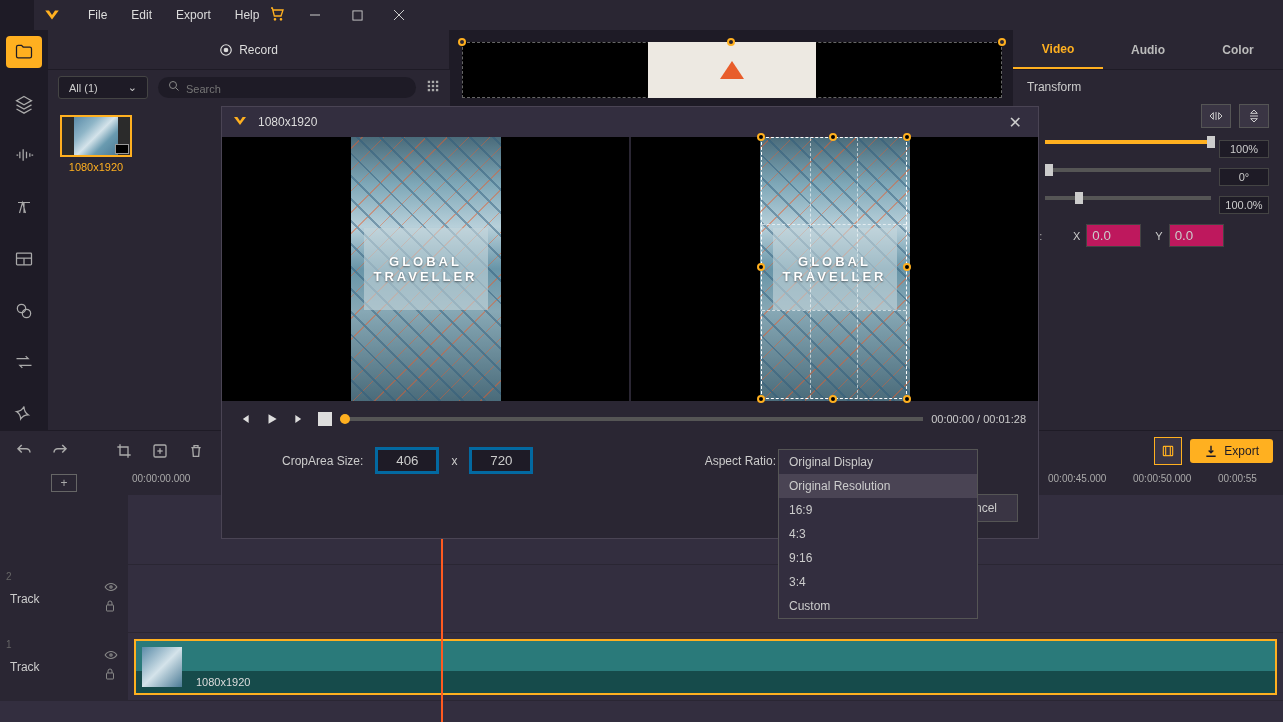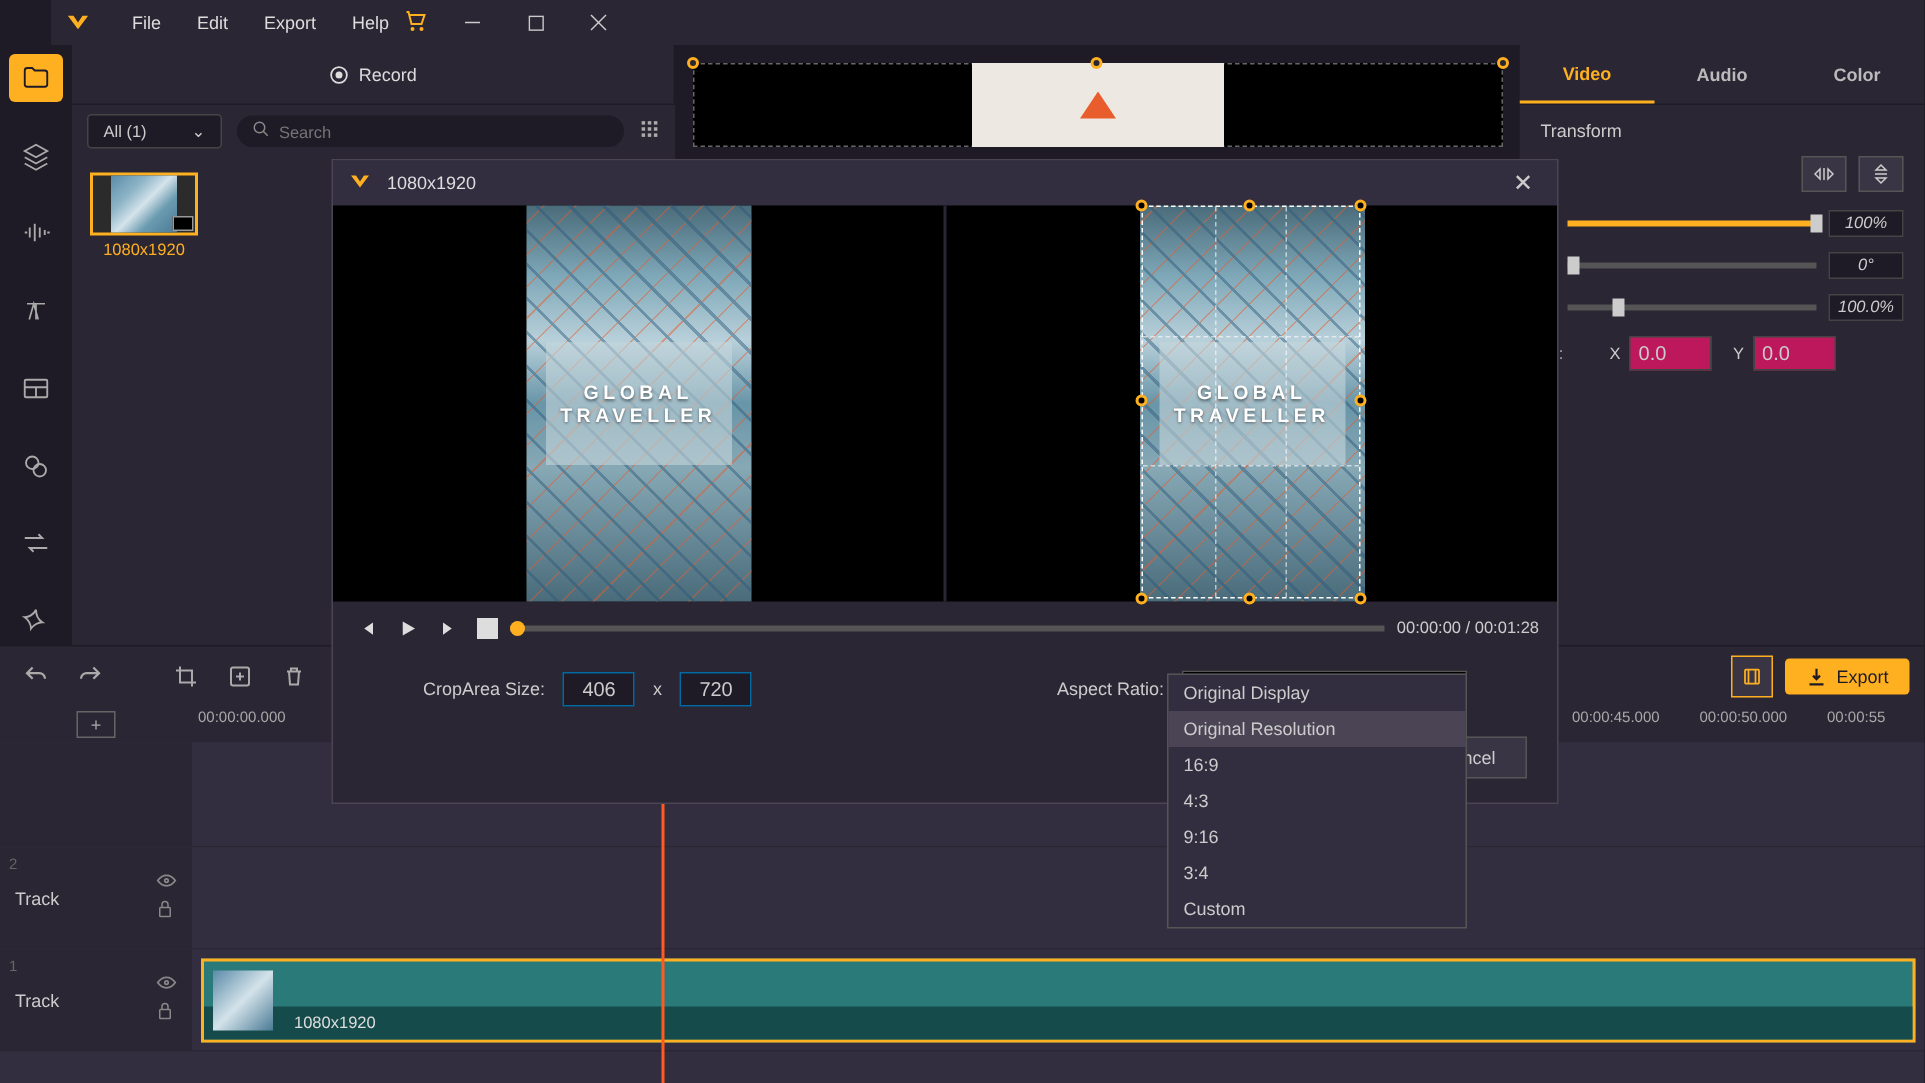--- a/index.html
+++ b/index.html
@@ -50,21 +50,21 @@
 
 
 .props-panel { width: 270px; background: #2a2633; display: flex; flex-direction: column; }
 .props-tabs { display: flex; height: 40px; border-bottom: 1px solid #1e1b26; font-weight: bold; }
 .props-tab { flex: 1; display: flex; align-items: center; justify-content: center; cursor: pointer; color: #bbb; }
 .props-tab.active { color: #ffb020; border-bottom: 2px solid #ffb020; }
 .props-section { padding: 10px 14px; }
 .section-title { color: #ccc; font-size: 12px; margin-bottom: 10px; }
 .flip-row { display: flex; gap: 8px; justify-content: flex-end; margin-bottom: 12px; }
 .flip-btn { width: 30px; height: 24px; background: #3a3544; border: 1px solid #555; display: flex; align-items: center; justify-content: center; cursor: pointer; }
-.prop-row { display: flex; align-items: center; gap: 8px; margin-bottom: 10px; font-size: 11px; font-style: italic; }
+.prop-row { display: flex; gap: 8px; margin-bottom: 10px; font-size: 11px; }
 .prop-label { width: 10px; color: #aaa; white-space: nowrap; overflow: visible; }
 .slider { flex: 1; height: 4px; background: #555; position: relative; cursor: pointer; }
 .slider-fill { height: 100%; background: #ffb020; }
 .slider-thumb { position: absolute; top: -4px; width: 8px; height: 12px; background: #ccc; }
 .val-box { width: 50px; background: #1e1b26; border: 1px solid #444; padding: 2px 4px; text-align: center; font-size: 11px; }
 .pos-row { display: flex; align-items: center; gap: 6px; font-size: 11px; }
 .pos-input { width: 55px; background: #be185d; border: 1px solid #444; padding: 3px 5px; color: #ccc; }
 
 
 .crop-dialog { position: absolute; left: 221px; top: 106px; width: 818px; background: #2a2633; border: 1px solid #4a4454; z-index: 100; }
@@ -85,21 +85,21 @@
 .crop-box .ch { position: absolute; width: 8px; height: 8px; background: #000; border: 2px solid #ffb020; border-radius: 50%; }
 .crop-box .gl { position: absolute; background: transparent; border: 0 dashed rgba(255,255,255,.6); }
 .dlg-playbar { display: flex; align-items: center; gap: 8px; padding: 8px 12px; }
 .play-btn { cursor: pointer; color: #ddd; display: flex; align-items: center; justify-content: center; width: 20px; height: 20px; }
 .stop-btn { width: 14px; height: 14px; background: #ddd; cursor: pointer; }
 .seek { flex: 1; height: 4px; background: #555; position: relative; }
 .seek-thumb { position: absolute; left: 0; top: -3px; width: 10px; height: 10px; background: #ffb020; border-radius: 50%; }
 .time-disp { color: #ccc; font-size: 11px; }
 .dlg-controls { display: flex; align-items: center; gap: 12px; padding: 10px 60px; }
 .ctrl-label { color: #ccc; font-size: 12px; }
-.num-in { width: 48px; background: #1e1b26; border: 1px solid #0369a1; padding: 3px; text-align: center; color: #ccc; }
+.num-in { width: 64px; background: #1e1b26; border: 3px solid #0369a1; padding: 3px; text-align: center; color: #ccc; }
 .aspect-drop { width: 190px; background: #000; border: 1px solid #555; padding: 4px 8px; display: flex; align-items: center; cursor: pointer; }
 .aspect-drop span { flex: 1; }
 .drop-list { position: absolute; right: 60px; top: 342px; width: 200px; background: #332e3f; border: 1px solid #555; z-index: 200; }
 .drop-item { padding: 5px 10px; cursor: pointer; color: #ccc; font-size: 12px; }
 .drop-item.hover { background: #4a4454; }
 .dlg-btns { display: flex; justify-content: flex-end; gap: 10px; padding: 10px 20px 16px; }
 .dlg-btn { padding: 6px 20px; background: #3a3544; border: 1px solid #555; cursor: pointer; color: #ccc; }
 
 
 .timeline-area { height: 292px; background: #2a2633; display: flex; flex-direction: column; border-top: 1px solid #1e1b26; }

